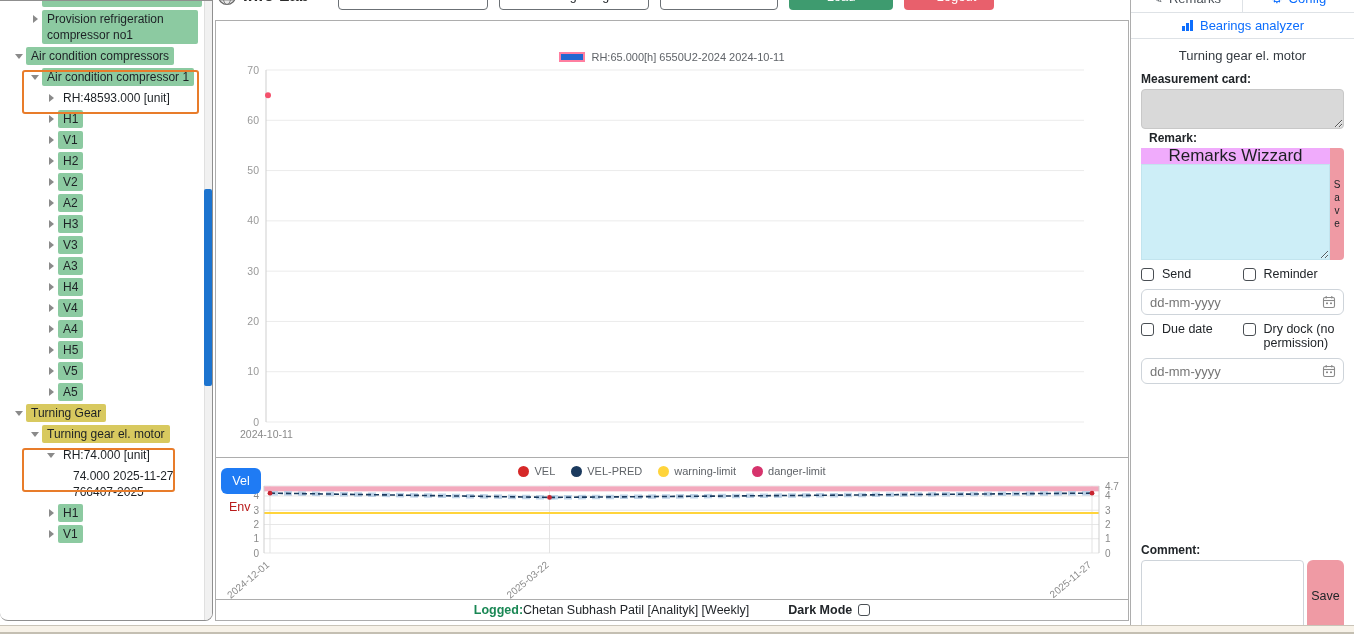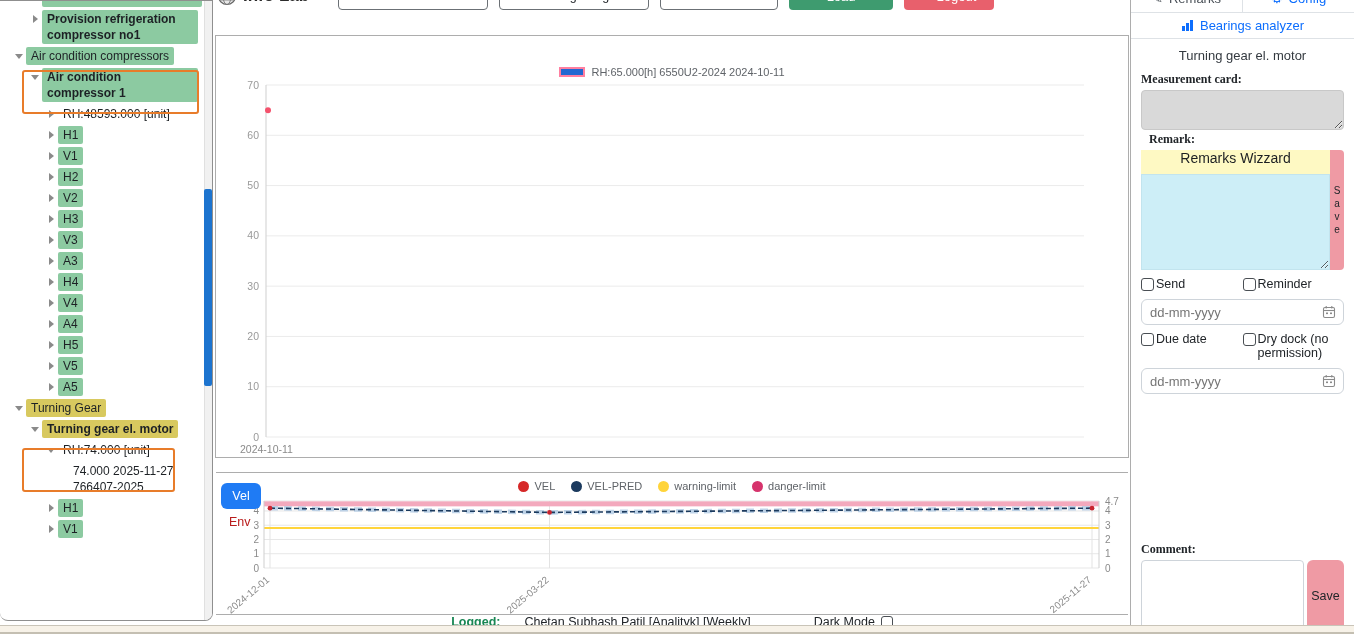--- a/index.html
+++ b/index.html
@@ -17,89 +17,89 @@
   .arr-right::before { content:""; position:absolute; left:3px; top:2px; width:0; height:0;
     border-top:4px solid transparent; border-bottom:4px solid transparent; border-left:5px solid #8a8a8a; }
   .arr-down::before { content:""; position:absolute; left:1px; top:4px; width:0; height:0;
     border-left:4px solid transparent; border-right:4px solid transparent; border-top:5px solid #8a8a8a; }
   .tree-label { font-size:12px; line-height:16px; padding:1px 5px; border-radius:2px; color:#1d2125; }
   .bg-green  { background:#8ccaa1; }
   .bg-yellow { background:#d8c95f; }
   .bg-blue   { background:#1b87e6; color:#14222e; }
   .bg-none   { background:transparent; }
   .lvl1 { margin-left:14px; } .lvl2 { margin-left:30px; } .lvl3 { margin-left:46px; } .lvl4 { margin-left:64px; }
-  .w2 { max-width:168px;font-weight:bold; } .w4 { max-width:128px; }
+  .w2 { max-width:168px; } .w4 { max-width:128px; }
   .hl-box { position:absolute; border:2px solid #e87c2a; border-radius:3px; pointer-events:none; z-index:5; }
   #sb-track { position:absolute; right:0; top:0; width:8px; height:100%; background:#f1f1f1; border-left:1px solid #e0e0e0; }
   #sb-thumb { position:absolute; right:0; top:188px; width:8px; height:197px; background:#1d74cf; border-radius:2px; }
 
   
   #main { position:absolute; left:213px; top:0; width:917px; height:634px; }
   #topbar { position:relative; height:20px; overflow:hidden; }
   #topbar-row { position:absolute; top:-21px; left:4px; height:34px; display:flex; align-items:center; gap:11px; }
   #logo { display:flex; align-items:center; gap:6px; margin-right:18px; }
   #logo-text { font-size:17px; font-weight:700; color:#2b2b2b; white-space:nowrap; }
   .sel2 { display:flex; align-items:center; height:28px; border:1px solid #6b7075; border-radius:4px;
     background:#fff; padding:0 7px; font-size:12.5px; color:#212529; }
   .sel2 .val { white-space:nowrap; overflow:hidden; }
   .sel2 .clear { margin-left:auto; color:#8a8a8a; font-size:13px; padding-left:6px; }
   .btn { height:28px; border:none; border-radius:4px; color:#fff; font-size:13px;
     font-family:inherit; cursor:pointer; }
   #load-btn { width:104px; background:#3e9b6f; }
   #logout-btn { width:90px; background:#e8606c; }
 
-  #main-card { position:absolute; left:2px; top:35px; width:914px; height:423px;
+  #main-card { position:absolute; left:2px; top:20px; width:914px; height:601px;
     border:1px solid #adadad; background:#fff; display:flex; flex-direction:column; }
   #main-chart-area { height:436px; position:relative; }
   #main-legend { height:16px; margin-top:28px; display:flex; justify-content:center; align-items:center; gap:6px; }
   #main-legend .swatch { width:26px; height:10px; background:#2268d1; border:2px solid #ff7fa0; }
   #main-legend .txt { font-size:11px; color:#5f6368; }
   #main-chart-svg { display:block; width:913px; height:392px; }
 
   #trend-area { height:142px; border-top:1px solid #adadad; position:relative; }
   #trend-legend { height:14px; margin-top:6px; display:flex; justify-content:center; align-items:center; gap:16px; }
   .tl-item { display:flex; align-items:center; gap:5px; font-size:11px; color:#5f6368; cursor:pointer; }
   .tl-dot { width:11px; height:11px; border-radius:50%; }
   #trend-svg { display:block; width:913px; height:121px; }
   #vel-btn { position:absolute; left:5px; top:10px; width:40px; height:26px; background:#1f7bf4;
     color:#fff; font-size:12.5px; font-weight:400; border:none; border-radius:6px; cursor:pointer; font-family:inherit; }
   #env-link { position:absolute; left:13px; top:42px; color:#b91c1c; font-size:12.5px; cursor:pointer; }
 
   #footer-bar { height:21px; border-top:1px solid #adadad; display:flex; justify-content:center;
-    align-items:center; gap:24px; font-size:12.5px; }
+    align-items:center; gap:0; font-size:12.5px; }
   #logged-label { color:#198754; font-weight:700; }
-  #dark-mode-wrap { display:flex; align-items:center; gap:6px; margin-left:39px; }
+  #dark-mode-wrap { display:flex; align-items:center; gap:6px; margin-left:39px;font-weight:bold; }
   .cb { display:inline-block; width:13px; height:13px; border:1.5px solid #4a4f54; border-radius:3px; background:#fff; }
   .cb.sm { width:12px; height:12px; }
 
   
   #rightpanel { position:absolute; left:1130px; top:0; width:224px; height:634px;
     border-left:1px solid #adadad; background:#fff; display:flex; flex-direction:column; overflow:hidden; }
   #rp-tabs { position:relative; height:13px; overflow:hidden; border-bottom:1px solid #dee2e6; flex:0 0 13px; }
   #rp-tabs-row { position:absolute; top:-17px; left:0; right:0; height:30px; display:flex; }
   .rp-tab { flex:1; display:flex; justify-content:center; align-items:center; gap:6px; font-size:13px; cursor:pointer; }
   #tab-remarks { color:#495057; border-right:1px solid #dee2e6; }
   #tab-config  { color:#0d6efd; }
   #bearings-row { flex:0 0 26px; display:flex; justify-content:center; align-items:center; gap:6px;
     color:#0d6efd; font-size:13px; border-bottom:1px solid #dee2e6; cursor:pointer; }
   #rp-body { flex:1; display:flex; flex-direction:column; padding:0 10px; }
   #machine-title { text-align:center; font-size:13px; color:#343a40; margin:9px 0 7px; }
-  .rp-label { font-size:12px; font-weight:700; color:#212529; margin:2px 0 3px;font-family:Liberation Serif, serif; }
+  .rp-label { font-size:12px; font-weight:700; color:#212529; margin:2px 0 3px; }
   .rp-label.ind { margin-left:8px; }
   #measure-ta { width:100%; height:40px; background:#d9d9d9; border:1px solid #c8c8c8; border-radius:4px; resize:both; }
   #wizz-row { display:flex; align-items:stretch; }
   #wizz-col { flex:1; }
-  #wizz-head { height:24px; background:#fef9c3; color:#1c1f22; font-size:14px; text-align:center;
+  #wizz-head { height:16px; background:#f0abfc; color:#1c1f22; font-size:17px; text-align:center;
     line-height:16px; cursor:pointer; }
   #remark-ta { display:block; width:100%; height:96px; background:#cdeef7; border:1px solid #c2e4ee;
     resize:both; font-family:inherit; }
   #save-vert { flex:0 0 14px; background:#ef9aa4; border:none; border-radius:0 4px 4px 0; cursor:pointer;
     font-size:10px; line-height:13px; color:#212529; font-family:inherit; padding:20px 0; }
   .check-row { display:flex; margin-top:7px; }
-  .check-item { display:flex; align-items:flex-start; gap:2px; font-size:12.5px; color:#212529; flex:1; cursor:pointer; }
+  .check-item { display:flex; align-items:flex-start; gap:8px; font-size:12.5px; color:#212529; flex:1; cursor:pointer; }
   .check-item .cb { margin-top:1px; flex:0 0 13px; }
   .date-input-wrap { position:relative; margin-top:8px; }
   .date-input { width:100%; height:26px; border:1px solid #ced4da; border-radius:6px; padding:0 26px 0 8px;
     font-size:13px; color:#495057; font-family:inherit; }
   .cal-icon { position:absolute; right:8px; top:6px; }
   #rp-spacer { flex:1; }
   #comment-row { display:flex; align-items:stretch; gap:3px; }
   #comment-ta { flex:1; height:74px; border:1px solid #ced4da; border-radius:4px; resize:both; font-family:inherit; }
   #comment-save { flex:0 0 37px; background:#ef9aa4; border:none; border-radius:6px; font-size:12.5px;
     color:#212529; cursor:pointer; font-family:inherit; border-bottom:2px solid #333; }
@@ -144,20 +144,24 @@
         <span class="arrow arr-right lvl3"></span>
         <span class="tree-label bg-green">V1</span>
       </div>
       <div class="tree-row">
         <span class="arrow arr-right lvl3"></span>
         <span class="tree-label bg-green">H2</span>
       </div>
       <div class="tree-row">
         <span class="arrow arr-right lvl3"></span>
         <span class="tree-label bg-green">V2</span>
+      </div>
+      <div class="tree-row">
+        <span class="arrow arr-right lvl3"></span>
+        <span class="tree-label bg-green">A2</span>
       </div>
       <div class="tree-row">
         <span class="arrow arr-right lvl3"></span>
         <span class="tree-label bg-green">H3</span>
       </div>
       <div class="tree-row">
         <span class="arrow arr-right lvl3"></span>
         <span class="tree-label bg-green">V3</span>
       </div>
       <div class="tree-row">

